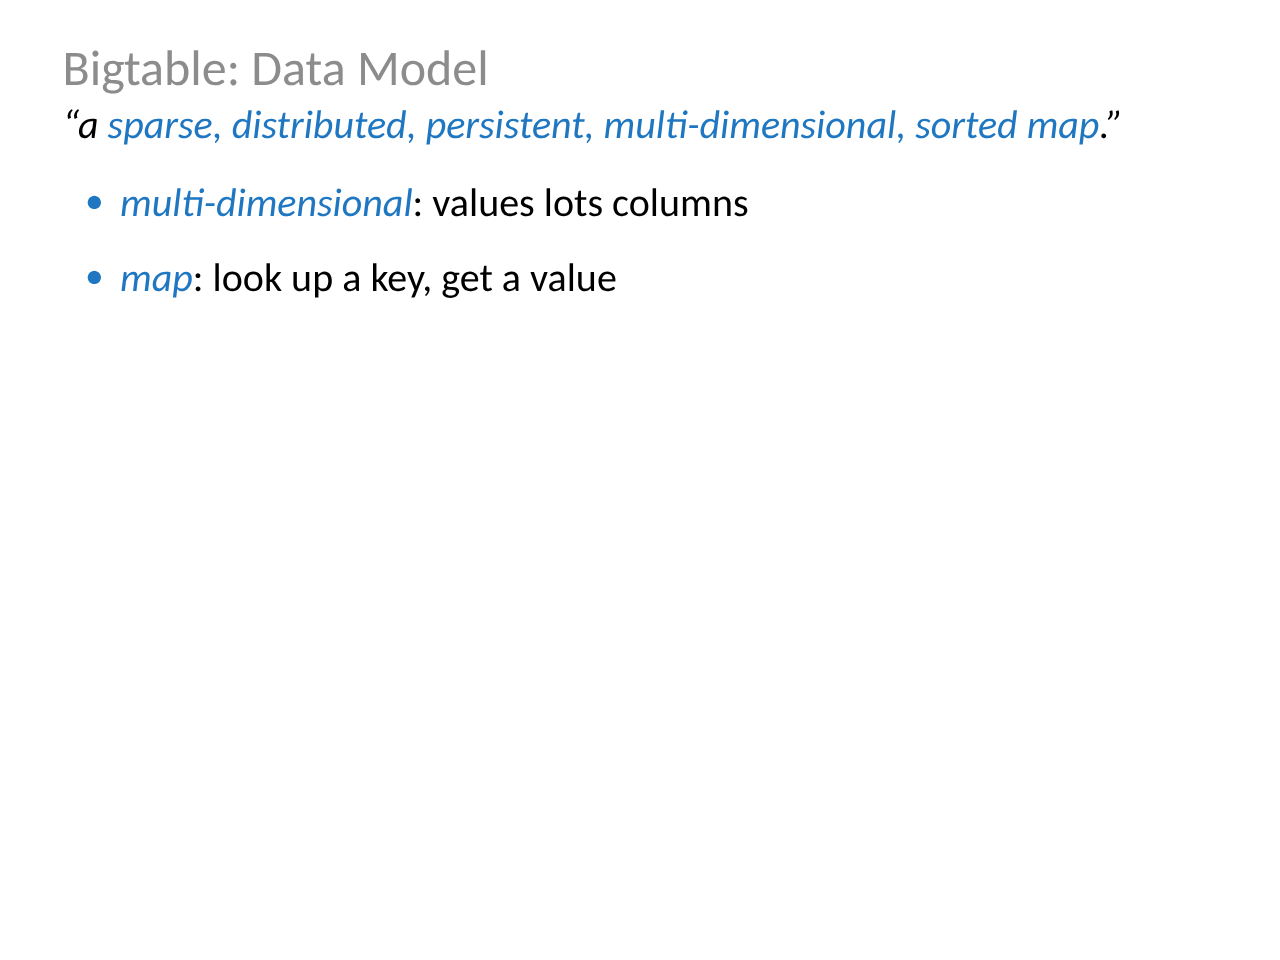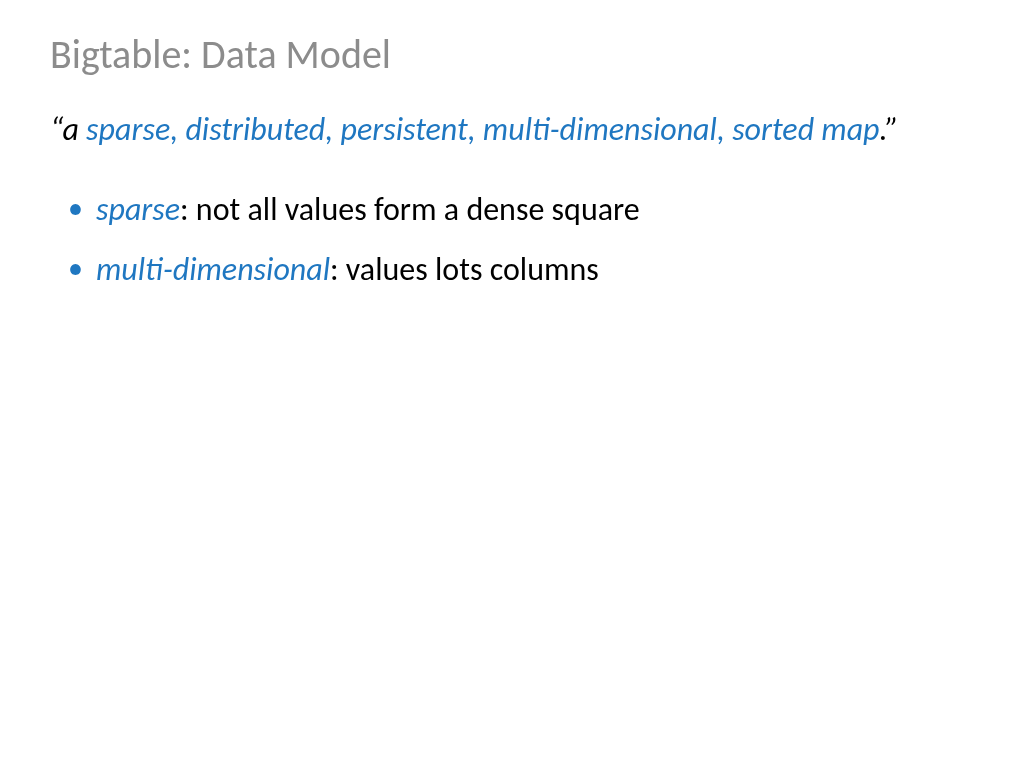--- a/index.html
+++ b/index.html
@@ -12,28 +12,27 @@
       height: 768px;
       background: #ffffff;
       font-family: Calibri, "Segoe UI", Arial, sans-serif;
       padding: 30px 50px 30px 50px;
       overflow: hidden;
     }
     .slide-title {
       color: #8c8c8c;
       font-size: 40px;
       font-weight: 400;
-      margin-bottom: 30px;
     }
     .quote-line {
       font-size: 32px;
       font-style: italic;
       color: #000000;
       line-height: 1.3;
-      margin-bottom: 39px;
+      margin-bottom: 22px;
     }
     .quote-line .hl {
       color: #1f77c1;
     }
     .bullets {
       list-style: none;
       padding-left: 18px;
     }
     .bullets li {
       font-size: 32px;
@@ -63,18 +62,18 @@
 <body>
 
 <h1 class="slide-title">Bigtable: Data Model</h1>
 
 <p class="quote-line">
   <span>“</span><span>a </span><span class="hl">sparse</span><span class="hl">, </span><span class="hl">distributed</span><span class="hl">, </span><span class="hl">persistent, </span><span class="hl">multi-dimensional</span><span class="hl">, </span><span class="hl">sorted </span><span class="hl">map</span><span>.</span><span>”</span>
 </p>
 
 <ul class="bullets">
   <li>
-    <span class="term">sparse</span><span class="desc">: not all values form a dense square</span>
+    <span class="term">multi-dimensional</span><span class="desc">: values lots columns</span>
   </li>
   <li>
-    <span class="term">multi-dimensional</span><span class="desc">: values lots columns</span>
+    <span class="term">map</span><span class="desc">: look up a key, get a value</span>
   </li>
 </ul>
 
 </body></html>

